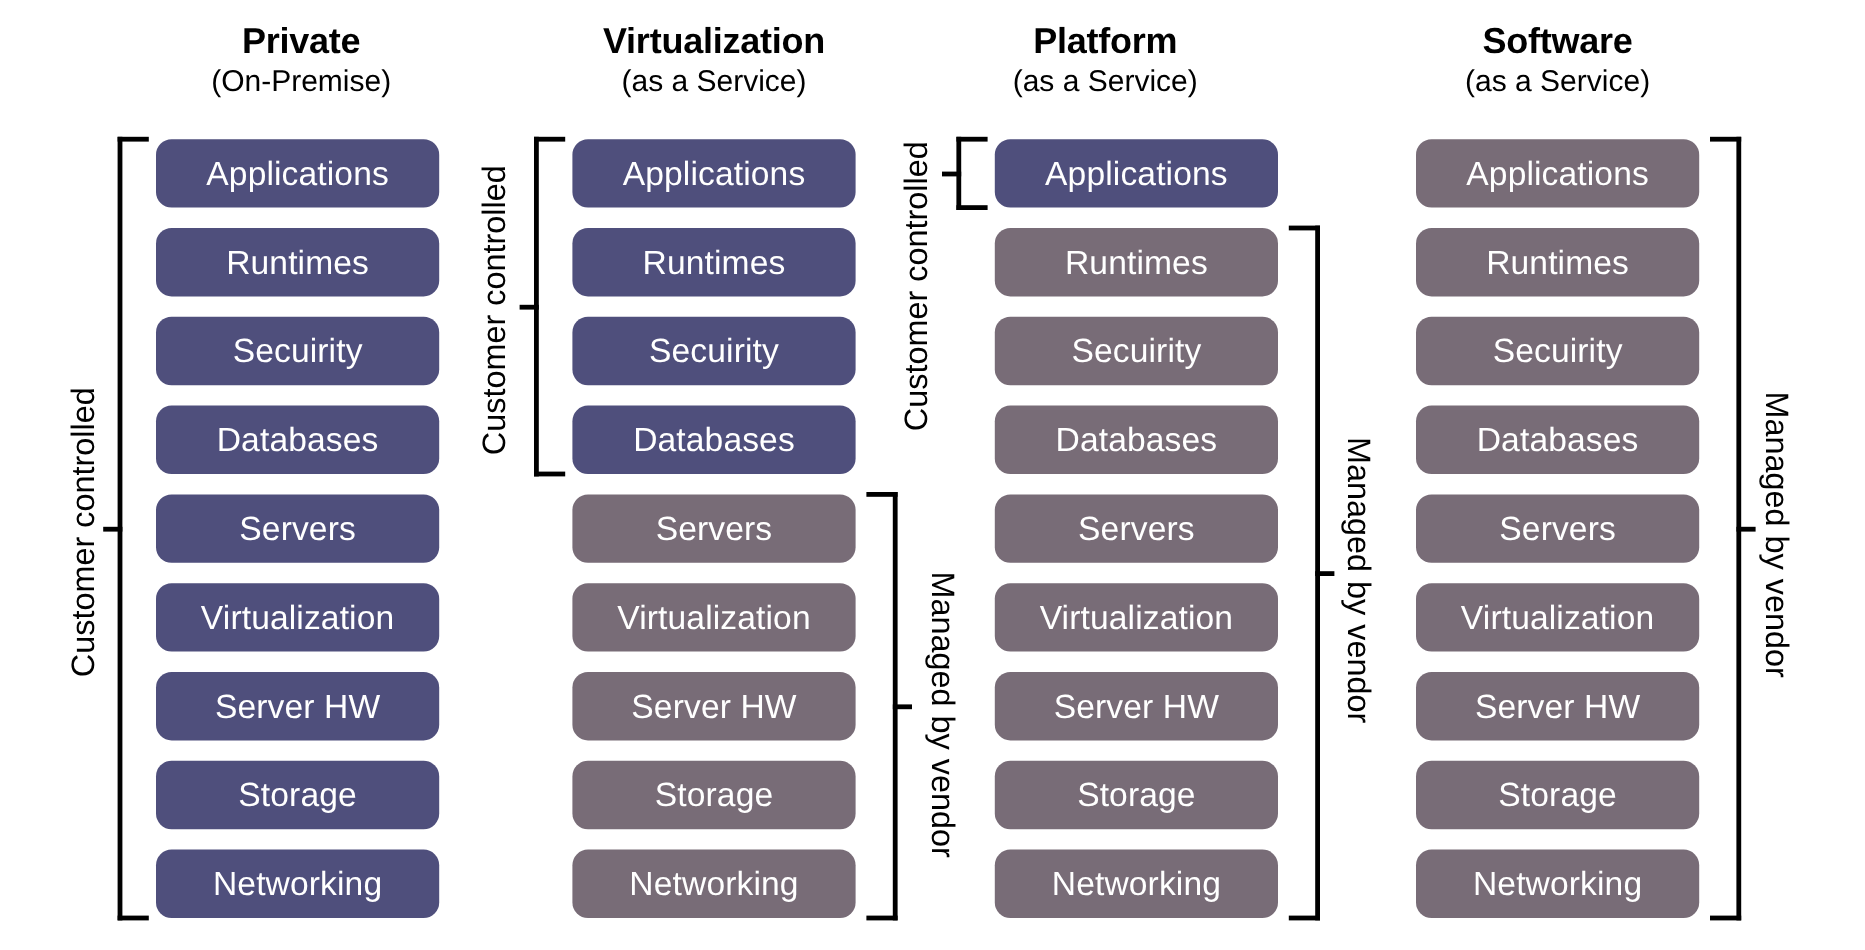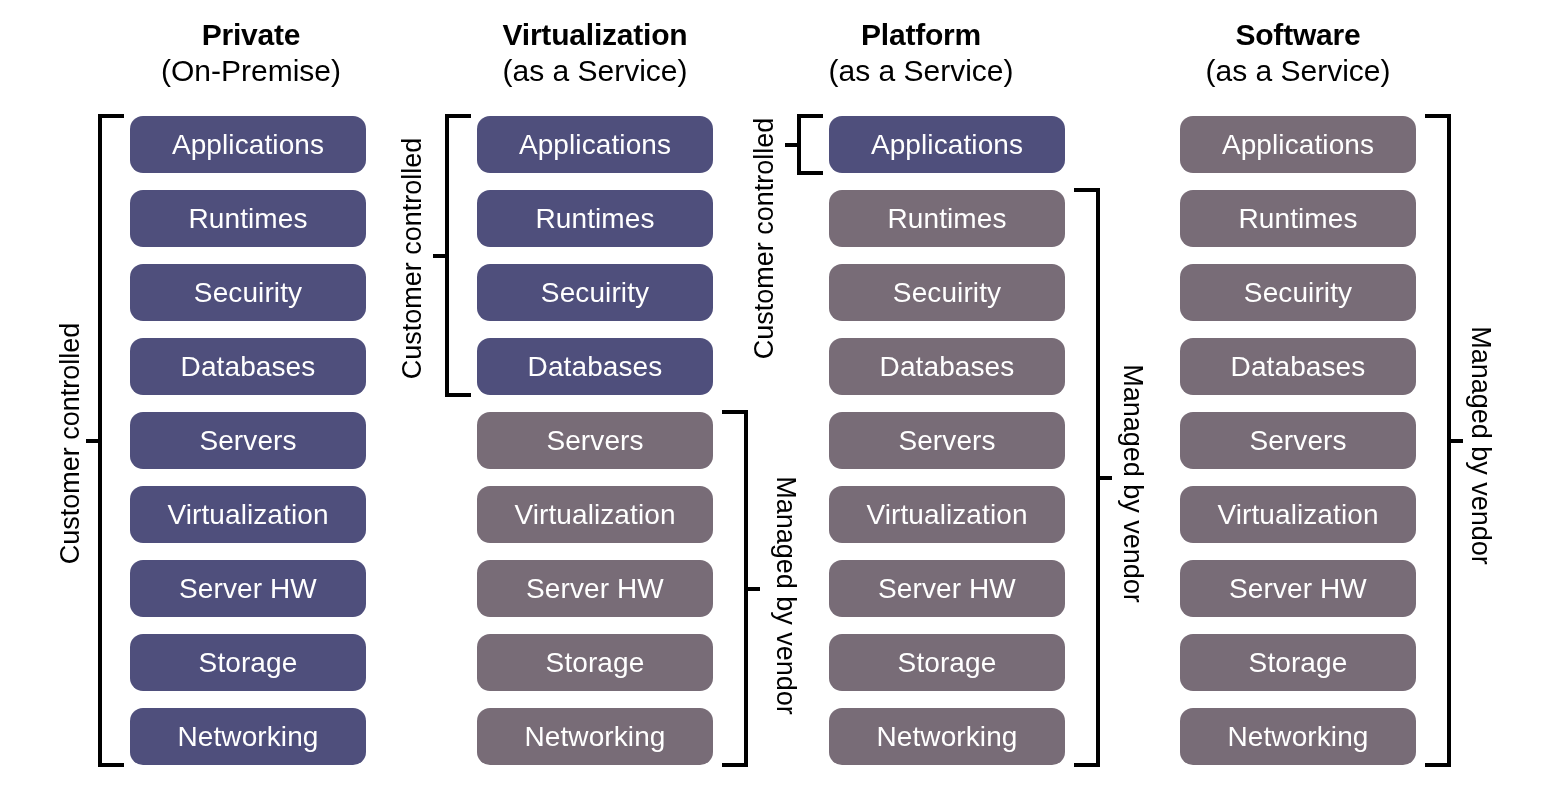--- a/index.html
+++ b/index.html
@@ -28,21 +28,21 @@
     color: #000000;
     line-height: 1.12;
   }
   .col-head .title {
     font-size: 30px;
     font-weight: bold;
     letter-spacing: -0.2px;
     display: block;
   }
   .col-head .sub {
-    font-size: 30px;
+    font-size: 25px;
     font-weight: normal;
     display: block;
     margin-top: 2px;
   }
 
   
   .layer {
     position: absolute;
     height: 57px;
     border-radius: 13px;

